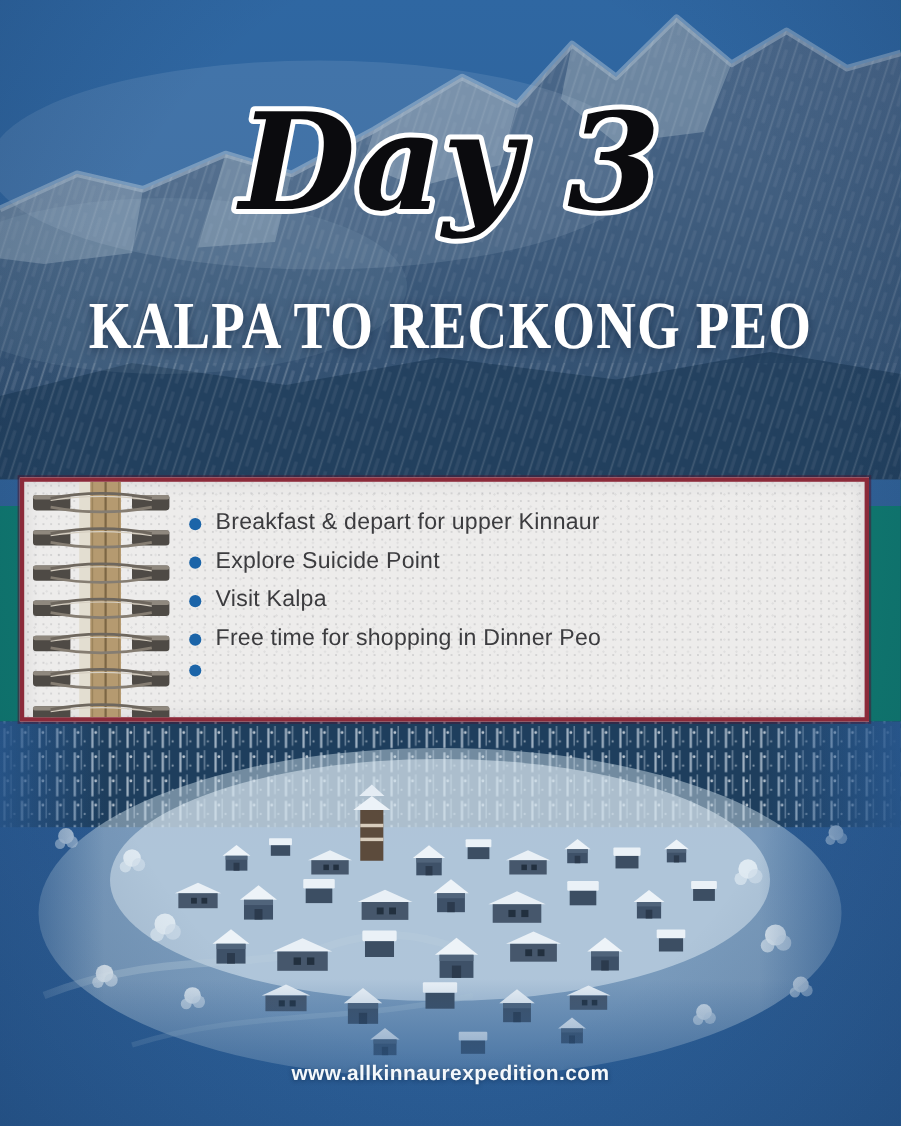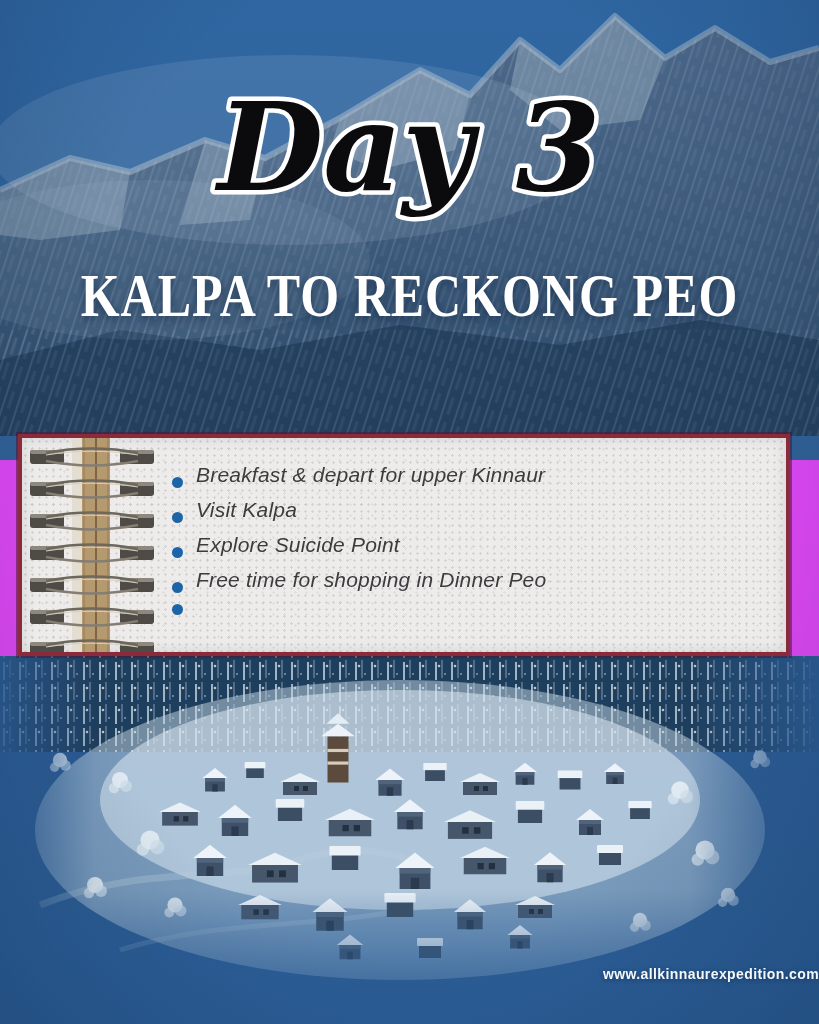--- a/index.html
+++ b/index.html
@@ -1,18 +1,18 @@
 <!DOCTYPE html>
 <html><head>
 <meta charset="utf-8">
 <style>
   html,body{margin:0;padding:0;background:#16324f;}
   .poster{
     position:relative;width:819px;height:1024px;margin:0 auto;overflow:hidden;
-    background:#d946ef;font-family:"Liberation Sans",sans-serif;
+    background:#0f766e;font-family:"Liberation Sans",sans-serif;
   }
   .bg-svg{position:absolute;inset:0;display:block;}
 
   
   .day-title-wrap{position:absolute;left:0;top:38px;width:819px;height:215px;pointer-events:none;}
   .day-title-wrap text{
     font-family:"DejaVu Serif","Liberation Serif",serif;
     font-style:italic;font-weight:bold;font-size:122px;
     fill:#0b0b0e;stroke:#ffffff;stroke-width:9;paint-order:stroke;
     stroke-linejoin:round;stroke-linecap:round;
@@ -39,35 +39,35 @@
       radial-gradient(rgba(140,142,148,.14) 1px, transparent 1.2px);
     background-size:7px 7px,11px 11px;
     background-position:0 0,4px 6px;
     box-shadow:0 0 0 2px rgba(72,24,52,.55), inset 0 0 14px rgba(120,120,130,.22);
   }
   .spiral{position:absolute;left:0;top:0;height:100%;width:140px;}
   .itinerary-list{
     position:relative;margin:0;padding:24px 18px 0 150px;list-style:none;
   }
   .itinerary-list li{
-    display:flex;align-items:flex-end;margin-bottom:9px;font-style:italic;
+    display:flex;align-items:center;margin-bottom:9px;
   }
   .bullet-dot{
     flex:0 0 auto;width:11px;height:11px;border-radius:50%;
     background:#1b64a8;margin:2px 13px 0 0;
   }
   .item-text{
     color:#3c3c3f;font-size:21px;line-height:26px;font-weight:400;
     letter-spacing:.2px;
   }
 
   
   .website{
     position:absolute;left:0;top:966px;width:819px;margin:0;
-    text-align:right;color:#f4f8fb;font-weight:700;font-size:14px;
+    text-align:center;color:#f4f8fb;font-weight:700;font-size:19px;
     letter-spacing:.4px;
     text-shadow:0 1px 4px rgba(10,30,60,.5);
   }
 
   .vignette{
     position:absolute;inset:0;pointer-events:none;
     background:radial-gradient(ellipse at 50% 45%, transparent 62%, rgba(12,35,70,.22) 100%);
   }
 </style>
 </head>
@@ -259,25 +259,25 @@
       <use href="#coil" y="211"></use>
     </svg>
 
     <ul class="itinerary-list">
       <li>
         <span class="bullet-dot"></span>
         <span class="item-text">Breakfast &amp; depart for upper Kinnaur</span>
       </li>
       <li>
         <span class="bullet-dot"></span>
+        <span class="item-text">Explore Suicide Point</span>
+      </li>
+      <li>
+        <span class="bullet-dot"></span>
         <span class="item-text">Visit Kalpa</span>
-      </li>
-      <li>
-        <span class="bullet-dot"></span>
-        <span class="item-text">Explore Suicide Point</span>
       </li>
       <li>
         <span class="bullet-dot"></span>
         <span class="item-text">Free time for shopping in Dinner Peo</span>
       </li>
       <li>
         <span class="bullet-dot"></span>
       </li>
     </ul>
   </div>

